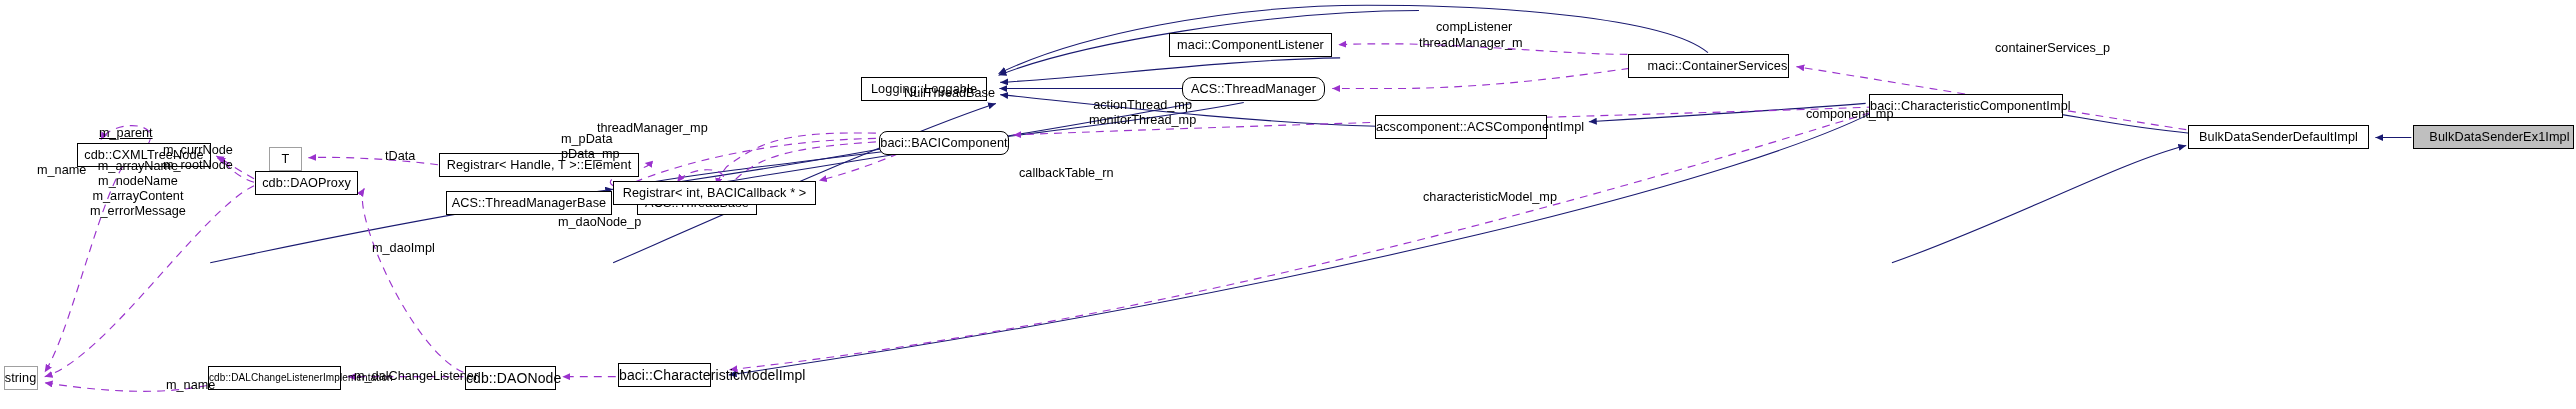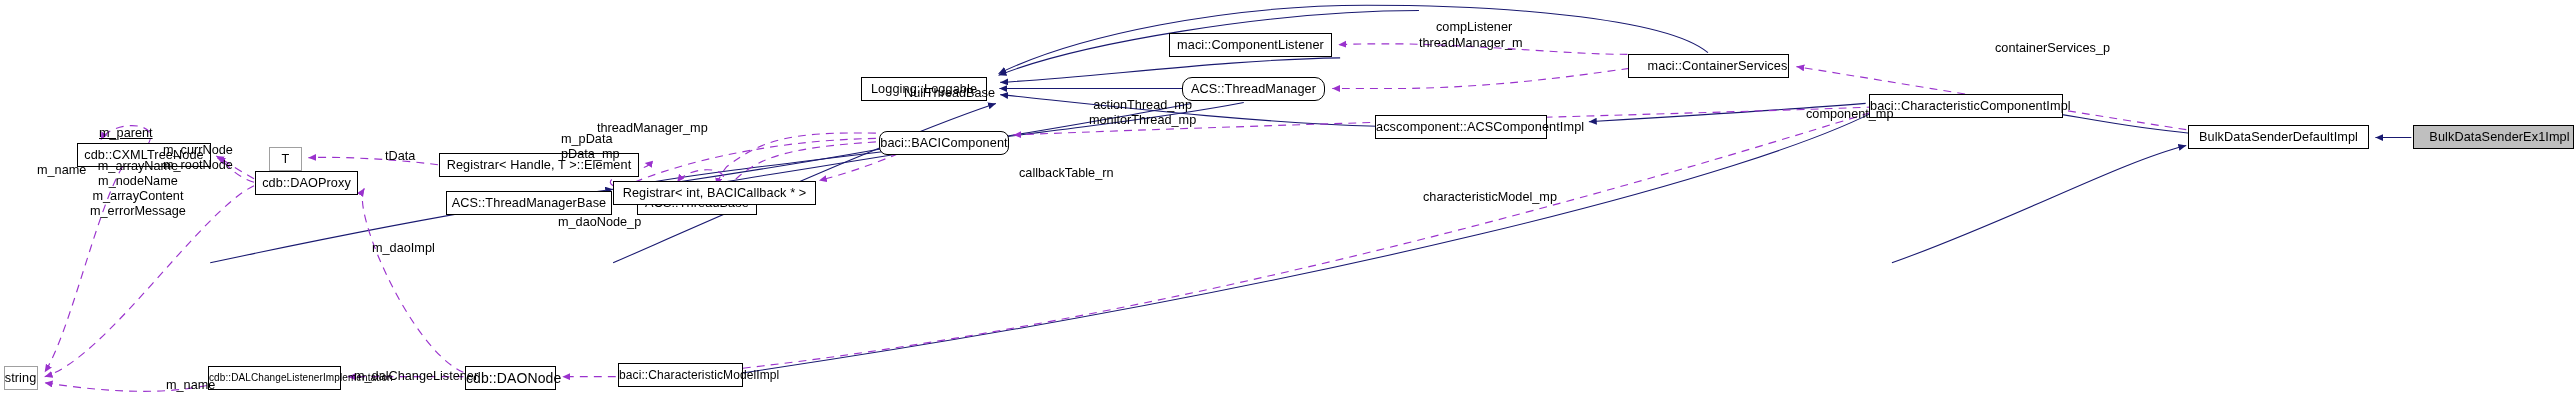--- a/index.html
+++ b/index.html
@@ -156,21 +156,21 @@
   <div class="node" style="left:255px;top:171px;width:103px;">cdb::DAOProxy</div>
 
   <div class="node" style="left:613px;top:181px;width:203px;">Registrar&lt; int, BACICallback * &gt;</div>
 
   <div class="node gray-edge" style="left:3.5px;top:366px;width:34px;">string</div>
 
   <div class="node" style="left:208px;top:366px;width:133px;font-size:10px;">cdb::DALChangeListenerImplementation</div>
 
   <div class="node" style="left:465px;top:366px;width:91px;font-size:14px;">cdb::DAONode</div>
 
-  <div class="node" style="left:618px;top:363px;width:125px;font-size:12px;text-align:center;">baci::CharacteristicModelImpl</div>
+  <div class="node" style="left:618px;top:363px;width:93px;font-size:14px;text-align:center;">baci::CharacteristicModelImpl</div>
 
   <div class="elabel" style="left:1436px;top:20px;">compListener</div>
 
   <div class="elabel" style="left:1419px;top:36px;">threadManager_m</div>
 
   <div class="elabel" style="left:1995px;top:41px;">containerServices_p</div>
 
   <div class="elabel" style="left:904px;top:86px;">NullThreadBase</div>
 
   <div class="elabel multi" style="left:1089px;top:98px;text-align:center;">

